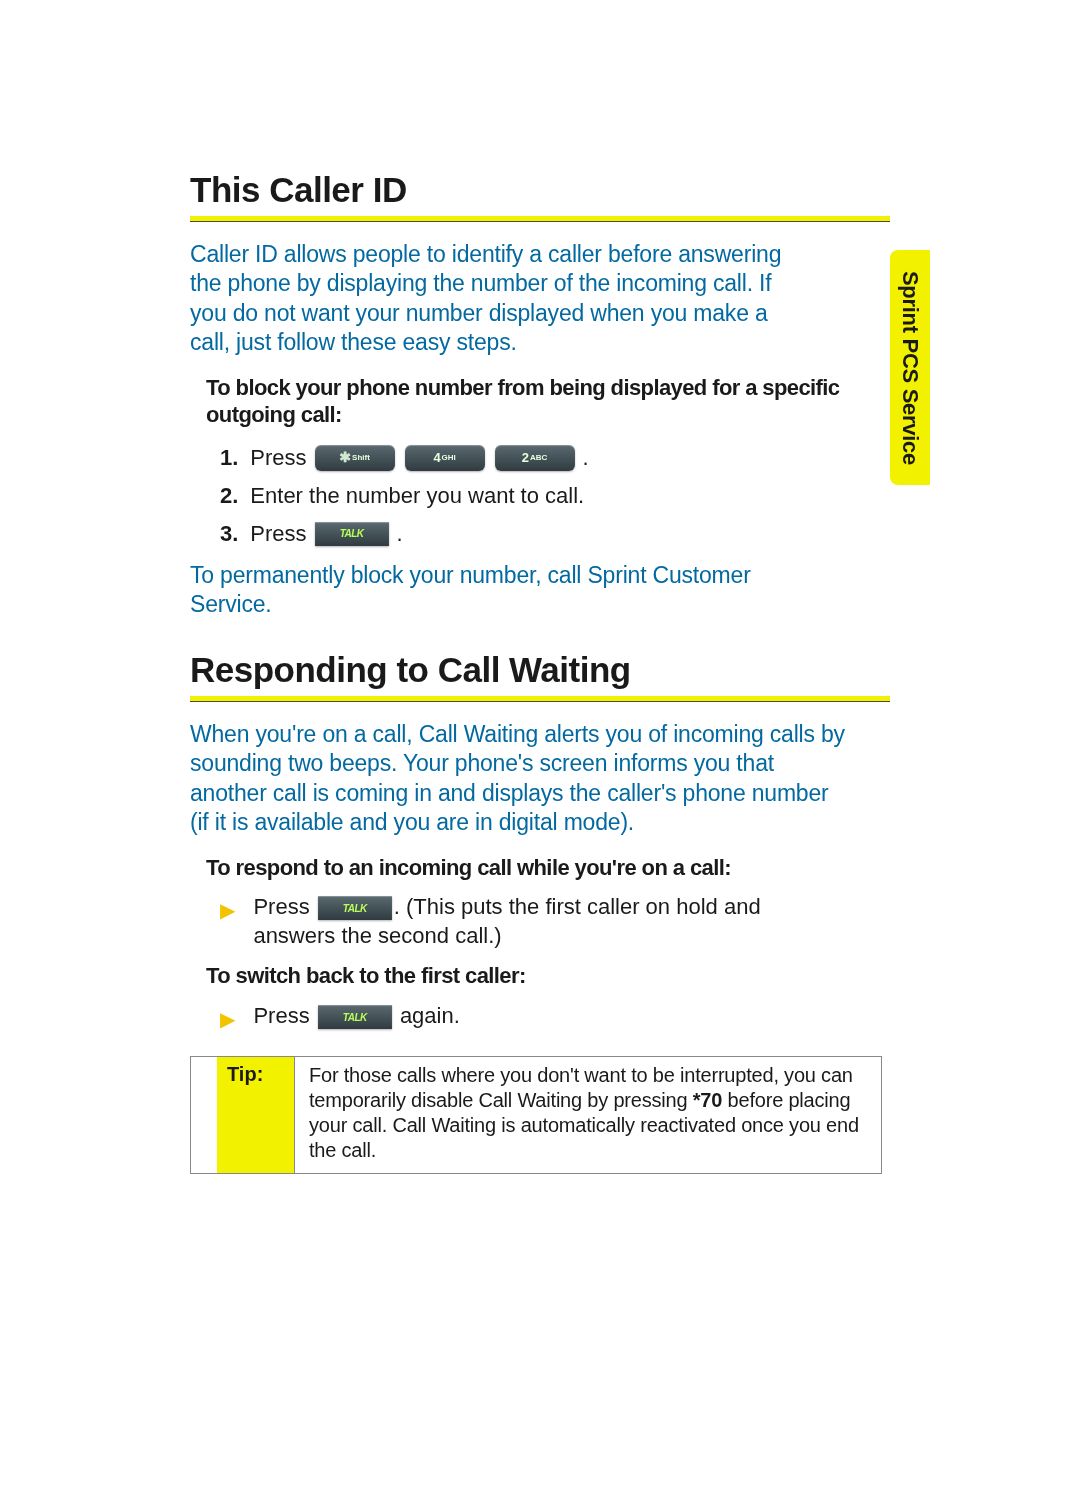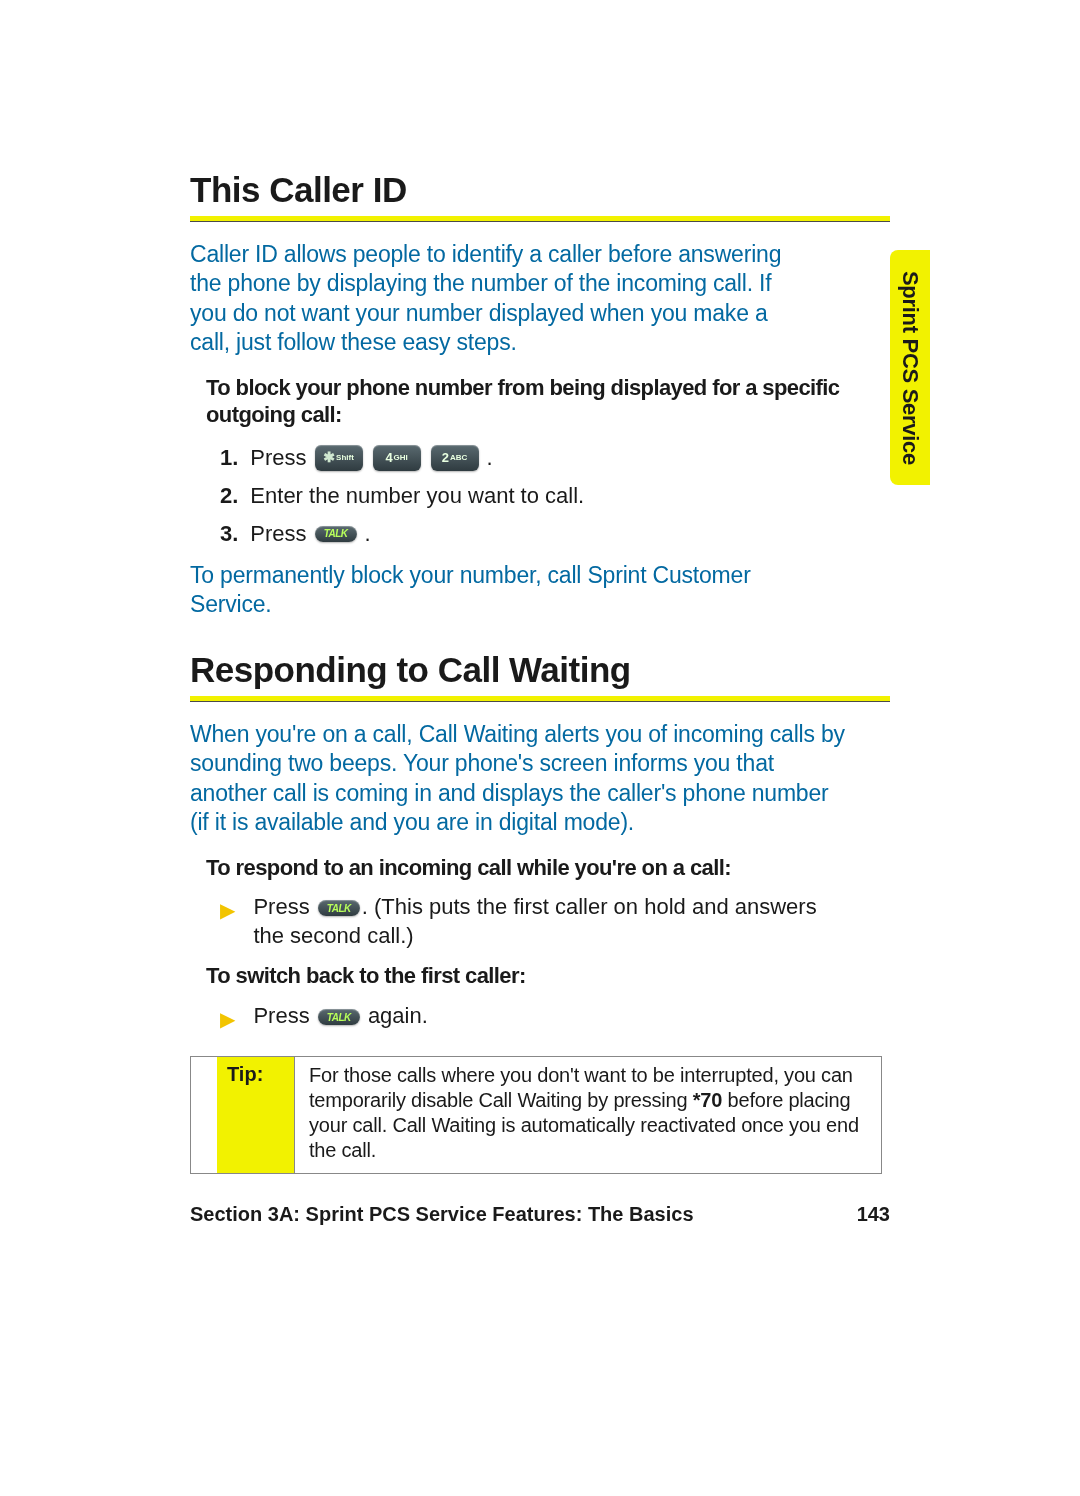--- a/index.html
+++ b/index.html
@@ -107,35 +107,35 @@
   }
   ul.bullets li .content {
     flex: 1;
   }
   .key {
     display: inline-flex;
     align-items: center;
     justify-content: center;
     min-width: 40px;
     height: 26px;
-    padding: 0 4px;
+    padding: 0 20px;
     border-radius: 6px;
     background: linear-gradient(180deg, #5a6a70 0%, #2f3b40 100%);
     color: #e8ffe0;
     font-size: 12px;
     font-weight: 600;
     vertical-align: middle;
     margin: 0 2px;
     box-shadow: inset 0 1px 1px rgba(255,255,255,0.3), 0 1px 2px rgba(0,0,0,0.3);
     position: relative;
   }
   .key.talk {
     min-width: 34px;
-    height: 16px;
-    border-radius: 14px;
+    height: 24px;
+    border-radius: 0;
     font-style: italic;
     color: #b8ff5a;
     font-size: 10px;
     letter-spacing: -0.5px;
   }
   .key.star::before { content: "✱"; font-size: 14px; color: #d0e8d0; }
   .key .big { font-size: 13px; }
   .key .sm { font-size: 8px; margin-left: 1px; }
   .second-section { margin-top: 30px; }
   .tip-box {
@@ -251,18 +251,14 @@
     </ul>
 
     <div class="tip-box">
       <div class="tip-label">Tip:</div>
       <div class="tip-content">
         <span>For those calls where you don't want to be interrupted, you can temporarily disable Call Waiting by pressing </span><span class="bold">*70</span><span> before placing your call. Call Waiting is automatically reactivated once you end the call.</span>
       </div>
     </div>
   </div>
 
-  <div class="footer">
-    <span>Section 3A: Sprint PCS Service Features: The Basics</span>
-    <span>143</span>
-  </div>
 
 </div>
 
 </body></html>

